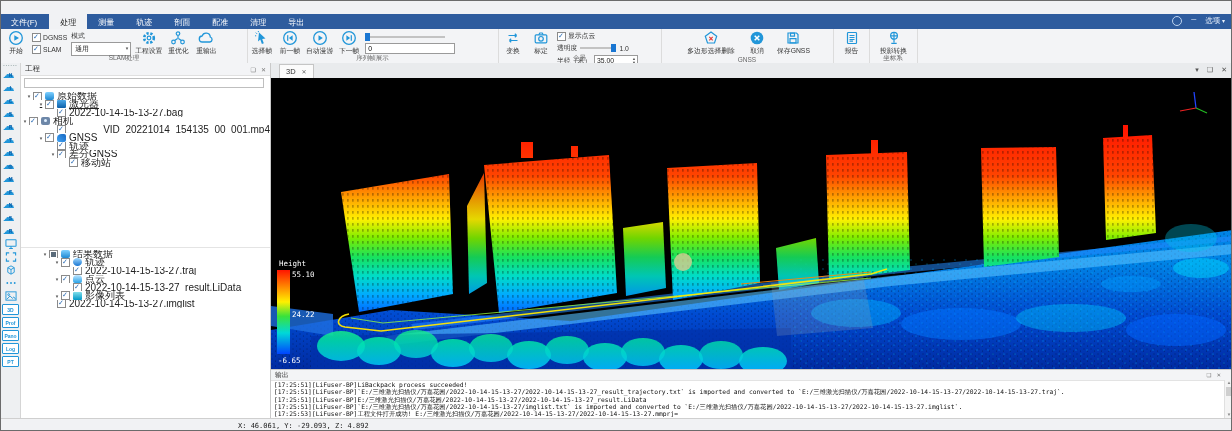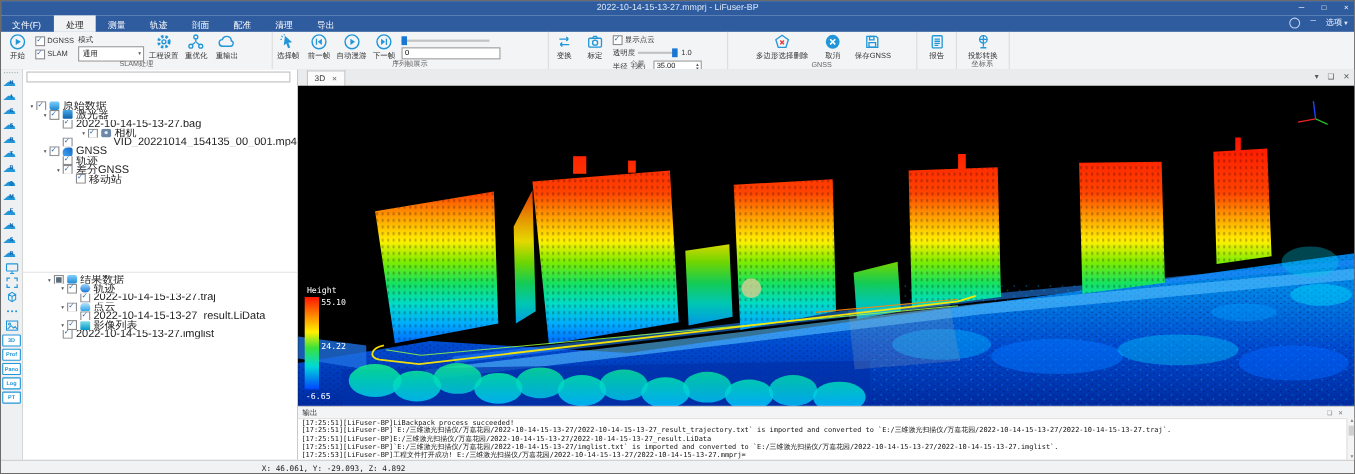--- a/index.html
+++ b/index.html
@@ -93,28 +93,20 @@
   
   .statusbar{position:absolute;left:0;top:417px;right:0;height:14px;background:#f1f2f4;border-top:1px solid #cfcfcf;}
   .coords{position:absolute;left:237px;top:3px;font-size:7px;color:#222;font-family:"DejaVu Sans Mono",monospace;}
   svg.icn *{vector-effect:non-scaling-stroke;}
 </style>
 </head>
 <body>
 
 <div id="app">
 
-  <div class="titlebar">
-    <span class="wtitle">2022-10-14-15-13-27.mmprj - LiFuser-BP</span>
-    <div class="winctl">
-      <span>─</span>
-      <span>□</span>
-      <span>×</span>
-    </div>
-  </div>
 
   <div class="menubar">
     <span class="mfile">文件(F)</span>
     <span class="mtab active">处理</span>
     <span class="mtab">测量</span>
     <span class="mtab">轨迹</span>
     <span class="mtab">剖面</span>
     <span class="mtab">配准</span>
     <span class="mtab">清理</span>
     <span class="mtab">导出</span>
@@ -384,40 +376,47 @@
         </svg>
       </span>
     <span class="badge">3D</span>
     <span class="badge">Prof</span>
     <span class="badge">Pano</span>
     <span class="badge">Log</span>
     <span class="badge">PT</span>
   </div>
 
   <div class="projpanel">
+    <div class="phead">
+      <span>工程</span>
+      <span class="phicons">
+        <span>❏</span>
+        <span>✕</span>
+      </span>
+    </div>
     <input class="psearch" style="">
 
     <div class="tree1">
       <div class="trow" style="padding-left:4px;">
           <span class="exp open"></span>
           <span class="tcb checked"></span>
           <span class="ticn ti-db"></span>
           <span>原始数据</span>
         </div>
-      <div class="trow" style="padding-left:16px;">
+      <div class="trow" style="padding-left:16px;text-decoration:underline;">
           <span class="exp open"></span>
           <span class="tcb checked"></span>
           <span class="ticn ti-laser"></span>
           <span>激光器</span>
         </div>
       <div class="trow" style="padding-left:36px;">
           <span class="tcb checked"></span>
           <span>2022-10-14-15-13-27.bag</span>
         </div>
-      <div class="trow" style="padding-left:16px;margin-left:35px;">
+      <div class="trow" style="">
           <span class="exp open"></span>
           <span class="tcb checked"></span>
           <span class="ticn ti-cam"></span>
           <span>相机</span>
         </div>
       <div class="trow" style="padding-left:36px;justify-content:space-between;">
           <span class="tcb checked"></span>
           <span>VID_20221014_154135_00_001.mp4</span>
         </div>
       <div class="trow" style="padding-left:16px;">

